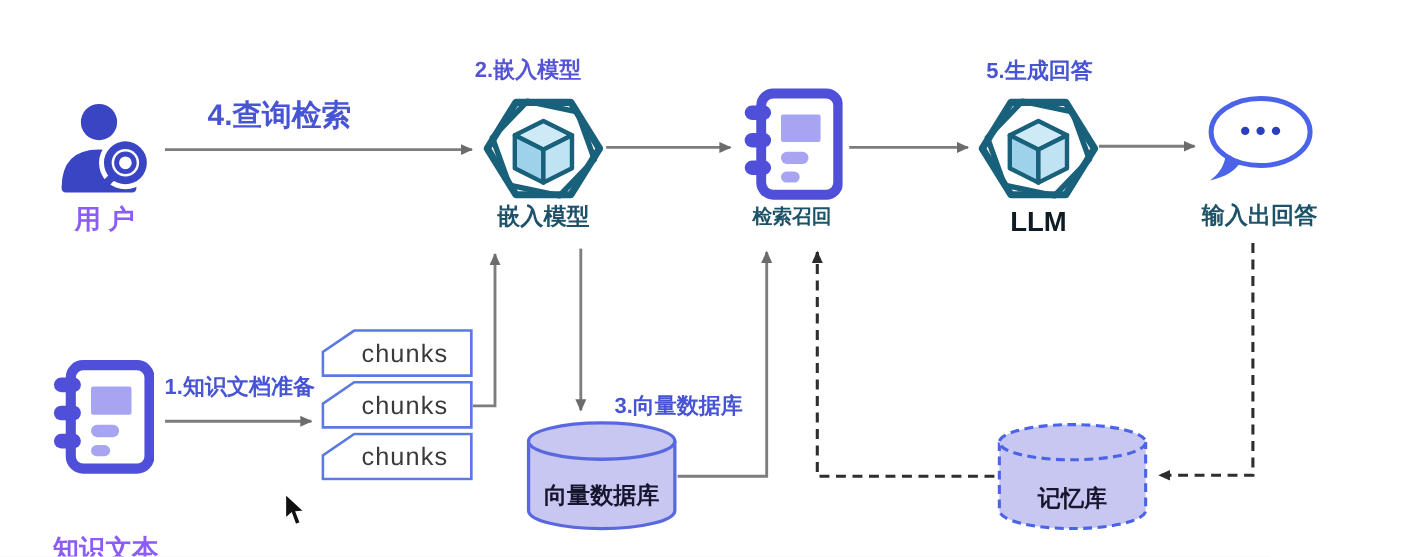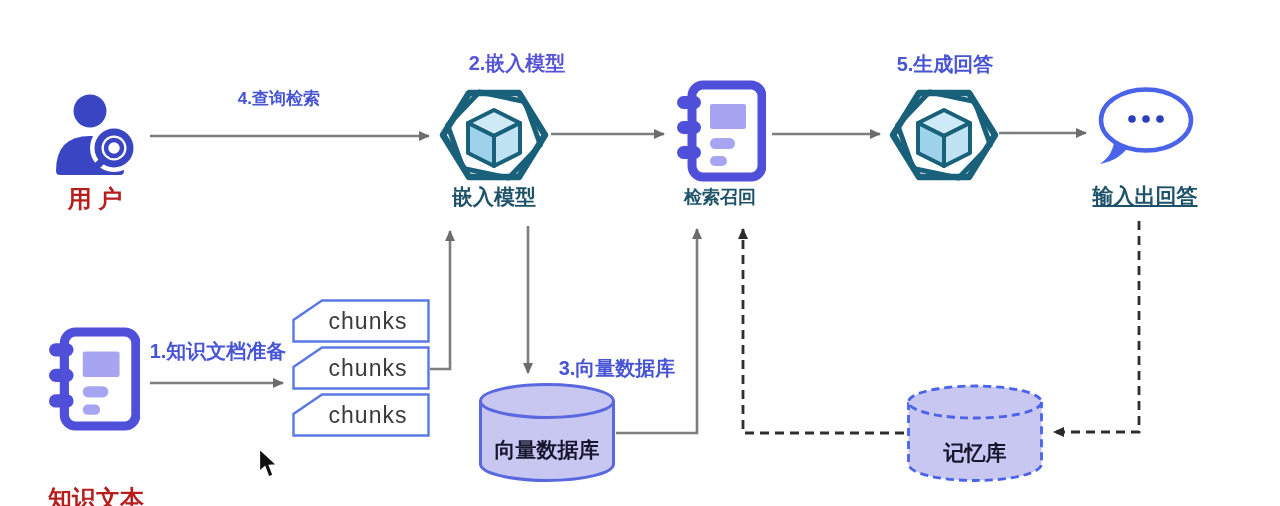--- a/index.html
+++ b/index.html
@@ -1,21 +1,21 @@
 <!DOCTYPE html>
 <html><head>
 <meta charset="utf-8">
 <style>
   html,body{margin:0;padding:0;}
   body{font-family:"Liberation Sans","DejaVu Sans",sans-serif;background:#e9e9e9;}
   #canvas{position:relative;width:1280px;height:506px;background:#ffffff;overflow:hidden;}
   .abs{position:absolute;}
   .caption{position:absolute;text-align:center;font-weight:bold;color:#1d5269;}
   .caption.teal{color:#1d5269;}
-  .caption.dark{color:#b91c1c;}
+  .caption.dark{color:#8b5cf6;}
   .caption.black{color:#0e1a24;}
   .step{position:absolute;text-align:center;font-weight:bold;color:#4754d4;}
   .chunk{position:absolute;left:292px;width:138px;height:44px;}
   .chunk .txt{position:absolute;left:14px;top:0;right:0;bottom:0;display:flex;align-items:center;justify-content:center;
     font-size:23px;color:#3a3a3a;letter-spacing:1px;text-align:center;}
   .cyl-label{position:absolute;text-align:center;font-weight:bold;color:#16162e;font-size:21px;}
   svg{display:block;}
 </style>
 </head>
 <body>
@@ -46,23 +46,23 @@
   <svg class="abs" style="left:50px;top:86px;" width="92" height="92" viewBox="0 0 92 92">
     <circle cx="40" cy="25" r="16.5" fill="#3a45c3"></circle>
     <path d="M6,85 Q6,50 40,50 Q74,50 74,85 Q74,89 70,89 L10,89 Q6,89 6,85 Z" fill="#3a45c3"></path>
     <circle cx="64" cy="62" r="24" fill="#ffffff"></circle>
     <circle cx="64" cy="62" r="19.5" fill="#3a45c3"></circle>
     <circle cx="64" cy="62" r="12.5" fill="#ffffff"></circle>
     <circle cx="64" cy="62" r="8" fill="none" stroke="#3a45c3" stroke-width="4.5"></circle>
     <line x1="53" y1="74" x2="45" y2="82" stroke="#3a45c3" stroke-width="7" stroke-linecap="round"></line>
   </svg>
   <div class="caption dark" style="left:40px;top:183px;width:110px;font-size:24px;">用 户</div>
-  <div class="step" style="left:188px;top:87px;width:132px;font-size:17px;text-align:right;">4.查询检索</div>
+  <div class="step" style="left:188px;top:87px;width:132px;font-size:27px;">4.查询检索</div>
 
-  <div class="step" style="left:456px;top:50px;width:122px;font-size:20px;color:#5553d6;">2.嵌入模型</div>
+  <div class="step" style="left:419px;top:50px;width:122px;font-size:20px;color:#5553d6;">2.嵌入模型</div>
   <svg class="abs" style="left:438px;top:86px;" width="112" height="98" viewBox="0 0 112 98">
     <polygon points="5,49 31,7 81,7 107,49 81,91 31,91" fill="none" stroke="#19607b" stroke-width="6.5" stroke-linejoin="round"></polygon>
     <polygon points="8.6,49 32.8,10 79.2,10 103.4,49 79.2,88 32.8,88" transform="rotate(12 56 49)" fill="none" stroke="#19607b" stroke-width="5" stroke-linejoin="round"></polygon>
     <polygon points="56,24 82,37 56,50 30,37" fill="#cfeaf7" stroke="#19607b" stroke-width="4" stroke-linejoin="round"></polygon>
     <polygon points="30,37 56,50 56,80 30,67" fill="#9ed2eb" stroke="#19607b" stroke-width="4" stroke-linejoin="round"></polygon>
     <polygon points="56,50 82,37 82,67 56,80" fill="#c0e3f3" stroke="#19607b" stroke-width="4" stroke-linejoin="round"></polygon>
   </svg>
   <div class="caption teal" style="left:434px;top:183px;width:120px;font-size:21px;">嵌入模型</div>
 
   <svg class="abs" style="left:676px;top:80px;" width="90" height="102" viewBox="0 0 90 102">
@@ -77,29 +77,30 @@
   <div class="caption teal" style="left:662px;top:185px;width:116px;font-size:18px;">检索召回</div>
 
   <div class="step" style="left:884px;top:51px;width:122px;font-size:20px;">5.生成回答</div>
   <svg class="abs" style="left:888px;top:86px;" width="112" height="98" viewBox="0 0 112 98">
     <polygon points="5,49 31,7 81,7 107,49 81,91 31,91" fill="none" stroke="#19607b" stroke-width="6.5" stroke-linejoin="round"></polygon>
     <polygon points="8.6,49 32.8,10 79.2,10 103.4,49 79.2,88 32.8,88" transform="rotate(12 56 49)" fill="none" stroke="#19607b" stroke-width="5" stroke-linejoin="round"></polygon>
     <polygon points="56,24 82,37 56,50 30,37" fill="#cfeaf7" stroke="#19607b" stroke-width="4" stroke-linejoin="round"></polygon>
     <polygon points="30,37 56,50 56,80 30,67" fill="#9ed2eb" stroke="#19607b" stroke-width="4" stroke-linejoin="round"></polygon>
     <polygon points="56,50 82,37 82,67 56,80" fill="#c0e3f3" stroke="#19607b" stroke-width="4" stroke-linejoin="round"></polygon>
   </svg>
+  <div class="caption black" style="left:892px;top:188px;width:104px;font-size:25px;">LLM</div>
 
   <svg class="abs" style="left:1097px;top:86px;" width="98" height="82" viewBox="0 0 98 82">
     <ellipse cx="49" cy="34" rx="45" ry="30.5" fill="#ffffff" stroke="#4a63e8" stroke-width="4.5"></ellipse>
     <path d="M17,57 C15,67 10,73 3,78 C17,75 26,69 31,61 Z" fill="#4a63e8"></path>
     <circle cx="35" cy="33" r="3.8" fill="#2b3fbd"></circle>
     <circle cx="49" cy="33" r="3.8" fill="#2b3fbd"></circle>
     <circle cx="63" cy="33" r="3.8" fill="#2b3fbd"></circle>
   </svg>
-  <div class="caption teal" style="left:1076px;top:182px;width:138px;font-size:21px;text-decoration:underline;">输入出回答</div>
+  <div class="caption teal" style="left:1076px;top:182px;width:138px;font-size:21px;">输入出回答</div>
 
   <svg class="abs" style="left:48px;top:326px;" width="92" height="106" viewBox="0 0 90 102">
     <rect x="16" y="5" width="70" height="92" rx="11" fill="#ffffff" stroke="#504fd9" stroke-width="9"></rect>
     <rect x="1" y="16" width="24" height="13" rx="6.5" fill="#504fd9"></rect>
     <rect x="1" y="41" width="24" height="13" rx="6.5" fill="#504fd9"></rect>
     <rect x="1" y="66" width="24" height="13" rx="6.5" fill="#504fd9"></rect>
     <rect x="34" y="24" width="36" height="25" rx="2" fill="#a7a5f1"></rect>
     <rect x="34" y="58" width="25" height="11" rx="5.5" fill="#a7a5f1"></rect>
     <rect x="34" y="76" width="17" height="10" rx="5" fill="#a7a5f1"></rect>
   </svg>

